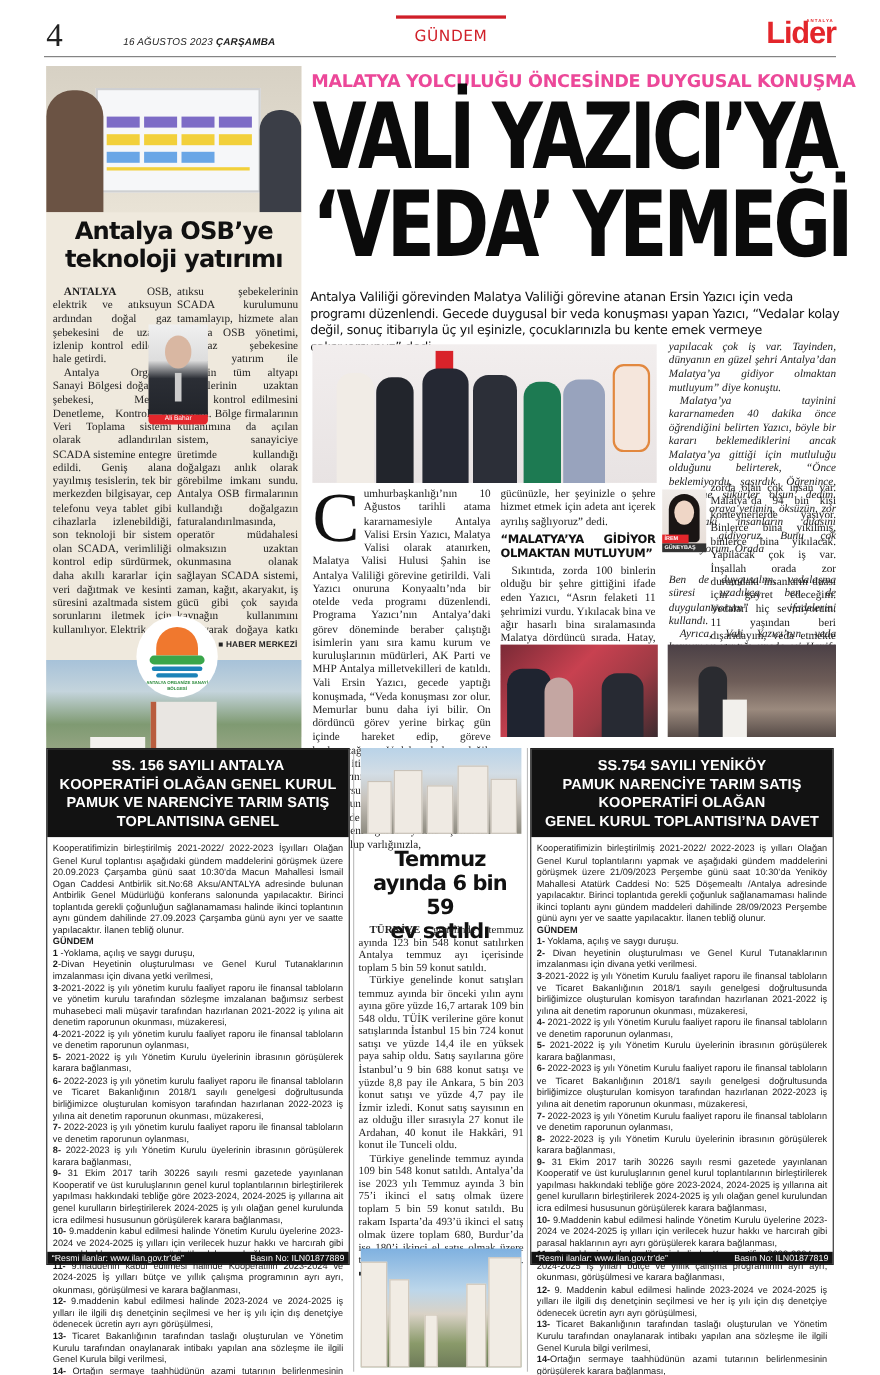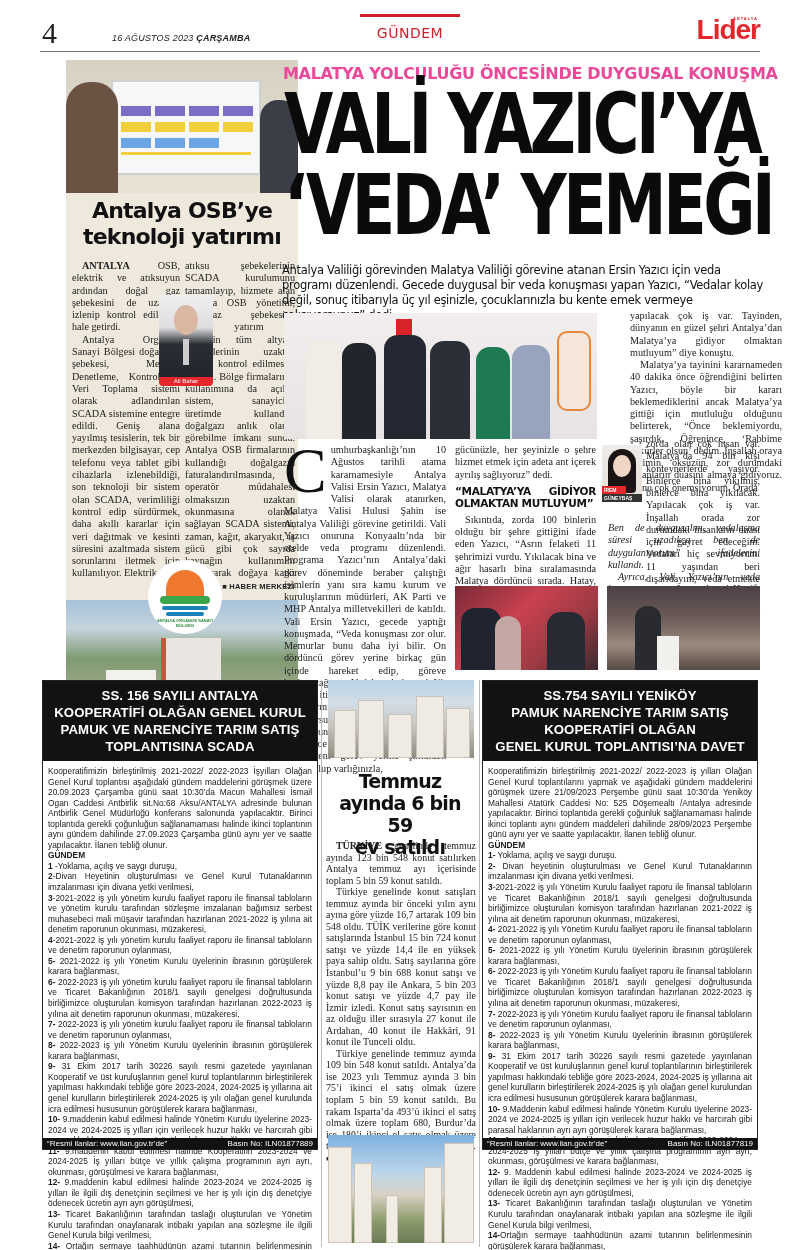--- a/index.html
+++ b/index.html
@@ -9,21 +9,21 @@
   
   .masthead { position: absolute; left: 40px; top: 14px; width: 720px; height: 38px; border-bottom: 1px solid #777; }
   .page-num { position: absolute; left: 2px; top: 4px; font-family: "Liberation Serif", serif; font-size: 30px; font-weight: normal; line-height: 30px; color: #222; }
   .issue-date { position: absolute; left: 26px; top: 19px; font-family: "Liberation Sans", sans-serif; font-size: 9px; font-style: italic; color: #222; letter-spacing: 0.2px; margin-left: 46px; }
   .issue-date b { font-weight: bold; }
   .section-title { position: absolute; left: 320px; top: 0px; width: 100px; text-align: center; font-family: "DejaVu Sans", sans-serif; font-size: 14px; color: #d01f28; letter-spacing: 0.5px; padding-top: 8px; border-top: 3px solid #d01f28; }
   .logo { position: absolute; right: 0px; top: 2px; font-family: "Liberation Sans", sans-serif; font-weight: bold; font-size: 28px; line-height: 28px; color: #e3262b; letter-spacing: -1px; }
   .logo-sub { position: absolute; right: 2px; top: 2px; font-family: "Liberation Sans", sans-serif; font-size: 4px; font-weight: bold; color: #e3262b; letter-spacing: 1px; }
 
   
-  .osb { position: absolute; left: 42px; top: 60px; width: 232px; height: 610px; background: #efe9dd; margin-left: 24px; }
+  .osb { position: absolute; left: 42px; top: 60px; width: 232px; height: 610px; background: #efe9dd; }
   .osb-photo { position: absolute; left: 0; top: 0; width: 232px; height: 133px; background: linear-gradient(180deg,#d7d1c4 0%,#e9e3d6 100%); overflow: hidden; }
   .osb-photo .screen { position:absolute; left:45px; top:20px; width:150px; height:95px; background:#f6f7f9; border:2px solid #cfd0d2; }
   .osb-photo .tile { position:absolute; height:10px; width:30px; }
   .osb-photo .man1 { position:absolute; left:0; top:22px; width:52px; height:111px; background:#6b5344; border-radius:24px 24px 0 0; }
   .osb-photo .man2 { position:absolute; right:0; top:40px; width:38px; height:93px; background:#3b3e47; border-radius:18px 18px 0 0; }
   .osb-title { position: absolute; left: 0; top: 138px; width: 232px; text-align: center; font-family: "DejaVu Sans", sans-serif; font-weight: bold; font-size: 22px; line-height: 26px; color: #111; letter-spacing: -0.8px; }
   .osb-body { position: absolute; left: 6px; top: 200px; width: 222px; font-size: 10.2px; line-height: 12.3px; color: #222; }
   .osb-col1 { position: absolute; left: 0; top: 0; width: 108px; text-align: justify; }
   .osb-col2 { position: absolute; left: 113px; top: 0; width: 110px; text-align: justify; }
   .osb-col1 p, .osb-col2 p { text-indent: 10px; }
@@ -51,21 +51,21 @@
   .main-photo .p { position:absolute; bottom:0; border-radius: 14px 14px 0 0; }
   .main-photo .flag { position:absolute; left:112px; top:6px; width:16px; height:120px; background:#d9232a; }
   .main-photo .emblem { position:absolute; right:6px; top:18px; width:34px; height:80px; background:#f5e6dc; border-radius:10px; border:2px solid #e2883f; }
 
   .drop { float: left; font-family: "Liberation Serif", serif; font-size: 64px; line-height: 50px; margin: 2px 4px 0 0; color: #111; }
   .story { position: absolute; font-size: 10.2px; line-height: 12.25px; color: #222; text-align: justify; }
   .story p { text-indent: 10px; }
   .story p.noind { text-indent: 0; }
   .story-c1 { left: 284px; top: 444px; width: 162px; }
   .story-c2 { left: 455px; top: 444px; width: 141px; }
-  .story-c3 { left: 630px; top: 310px; width: 152px; }
+  .story-c3 { left: 608px; top: 310px; width: 152px; font-style: italic; }
   .subhead { font-family: "DejaVu Sans", sans-serif; font-weight: bold; font-size: 10.5px; line-height: 12.5px; color: #111; margin: 4px 0 4px; text-indent: 0 !important; letter-spacing: -0.3px; }
   .reporter { position: absolute; left: 602px; top: 445px; width: 40px; height: 56px; background: linear-gradient(180deg,#f0ece9 0%,#e7ddd6 100%); overflow: hidden; }
   .reporter .hair { position:absolute; left:6px; top:4px; width:28px; height:44px; background:#1a1514; border-radius:14px 14px 4px 4px; }
   .reporter .face { position:absolute; left:11px; top:10px; width:18px; height:22px; background:#efd6c6; border-radius:50%; }
   .reporter-name { position: absolute; left: 602px; top: 486px; width: 40px; font-family: "Liberation Sans", sans-serif; font-size: 5px; font-weight: bold; color: #fff; }
   .reporter-name span { display:block; padding:1px 2px; }
   .reporter-name .n1 { background:#e3262b; width:24px; }
   .reporter-name .n2 { background:#333; }
   .story-c3b { left: 646px; top: 438px; width: 114px; }
   .story-c3c { left: 608px; top: 522px; width: 152px; font-style: italic; }
@@ -220,21 +220,21 @@
 <div class="photo-speech">
   <div class="sp"></div>
   <div class="pod"></div>
 </div>
 
 <section class="notice notice-left">
   <div class="notice-head">
     <div>SS. 156 SAYILI ANTALYA</div>
     <div>KOOPERATİFİ OLAĞAN GENEL KURUL</div>
     <div>PAMUK VE NARENCİYE TARIM SATIŞ</div>
-    <div>TOPLANTISINA SCADA</div>
+    <div>TOPLANTISINA GENEL</div>
   </div>
   <div class="notice-body">
     <div>Kooperatifimizin birleştirilmiş 2021-2022/ 2022-2023 İşyılları Olağan Genel Kurul toplantısı aşağıdaki gündem maddelerini görüşmek üzere 20.09.2023 Çarşamba günü saat 10:30’da Macun Mahallesi İsmail Ogan Caddesi Antbirlik sit.No:68 Aksu/ANTALYA adresinde bulunan Antbirlik Genel Müdürlüğü konferans salonunda yapılacaktır. Birinci toplantıda gerekli çoğunluğun sağlanamaması halinde ikinci toplantının aynı gündem dahilinde 27.09.2023 Çarşamba günü aynı yer ve saatte yapılacaktır. İlanen tebliğ olunur.</div>
     <div class="gundem">GÜNDEM</div>
     <div class="agenda">
         <div><b>1</b><span> -Yoklama, açılış ve saygı duruşu,</span></div>
         <div><b>2</b><span>-Divan Heyetinin oluşturulması ve Genel Kurul Tutanaklarının imzalanması için divana yetki verilmesi,</span></div>
         <div><b>3</b><span>-2021-2022 iş yılı yönetim kurulu faaliyet raporu ile finansal tabloların ve yönetim kurulu tarafından sözleşme imzalanan bağımsız serbest muhasebeci mali müşavir tarafından hazırlanan 2021-2022 iş yılına ait denetim raporunun okunması, müzakeresi,</span></div>
         <div><b>4</b><span>-2021-2022 iş yılı yönetim kurulu faaliyet raporu ile finansal tabloların ve denetim raporunun oylanması,</span></div>
         <div><b>5-</b><span> 2021-2022 iş yılı Yönetim Kurulu üyelerinin ibrasının görüşülerek karara bağlanması,</span></div>

